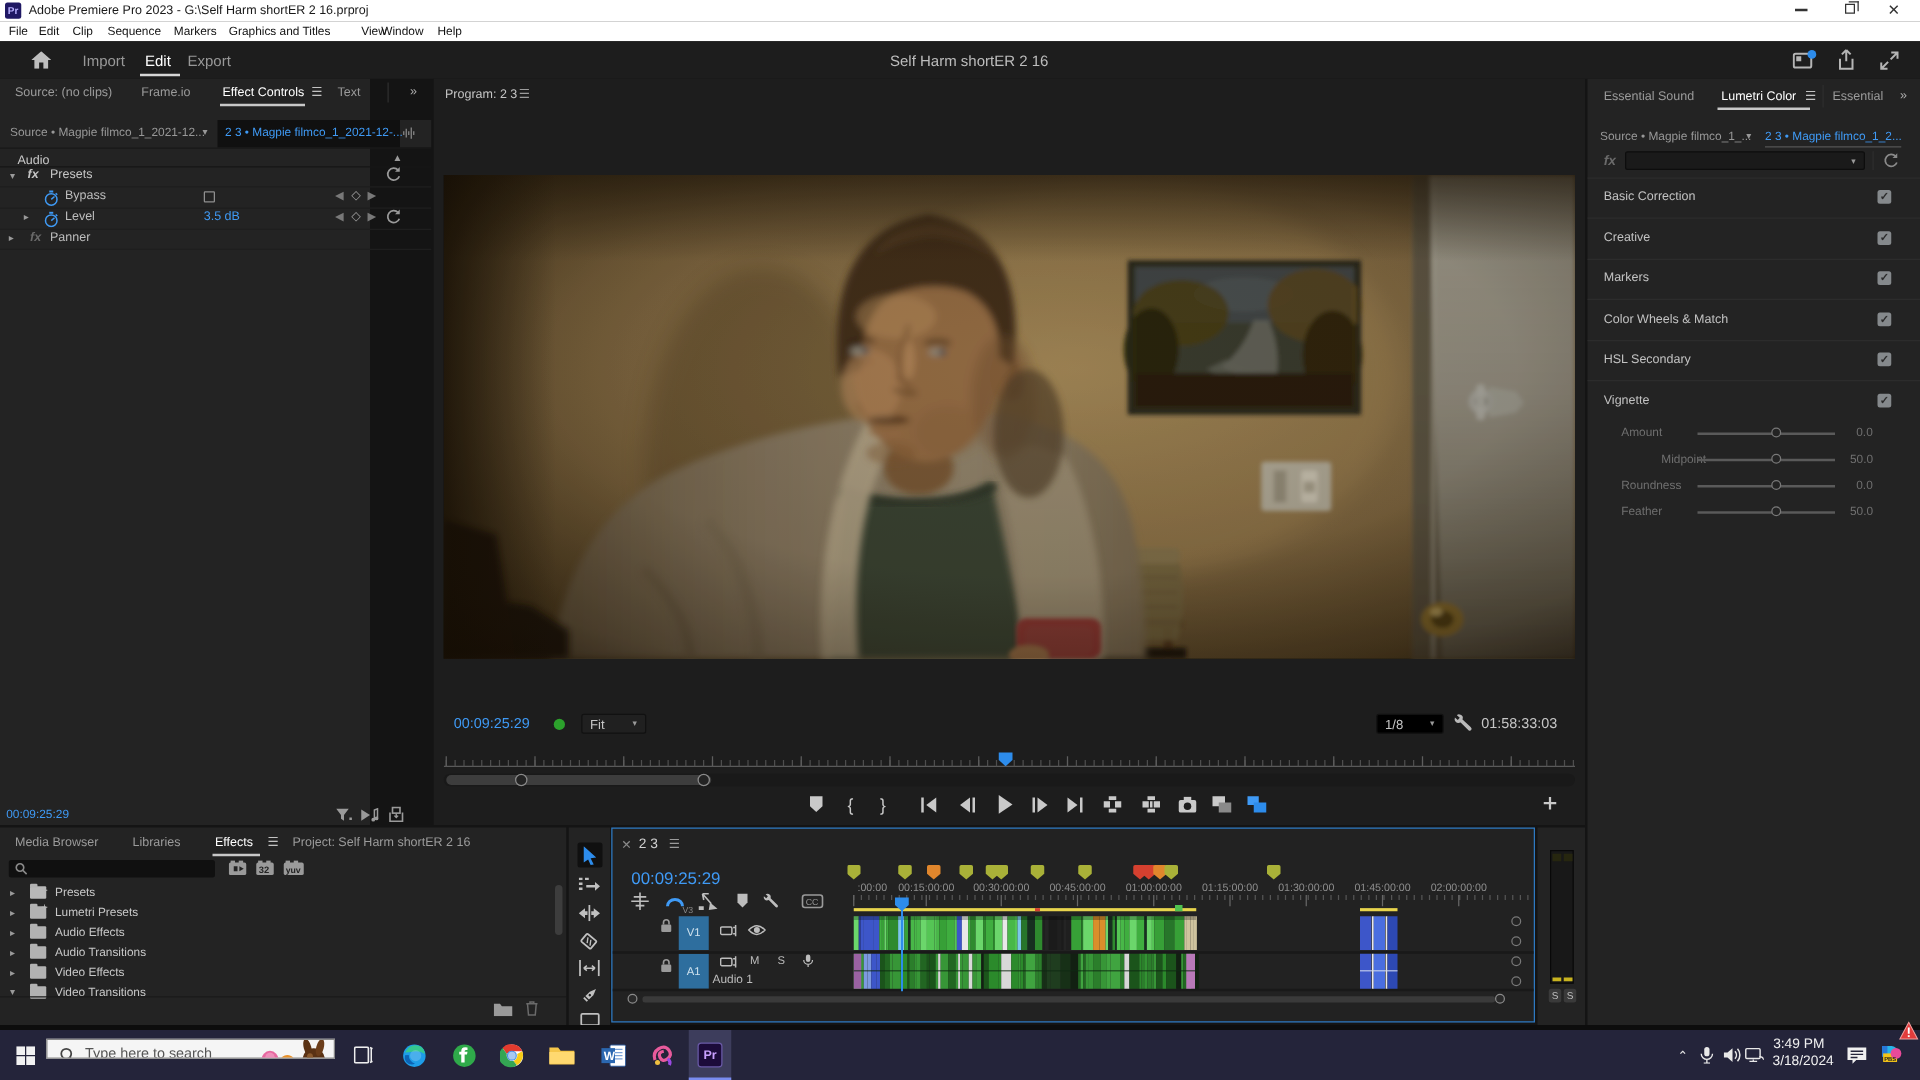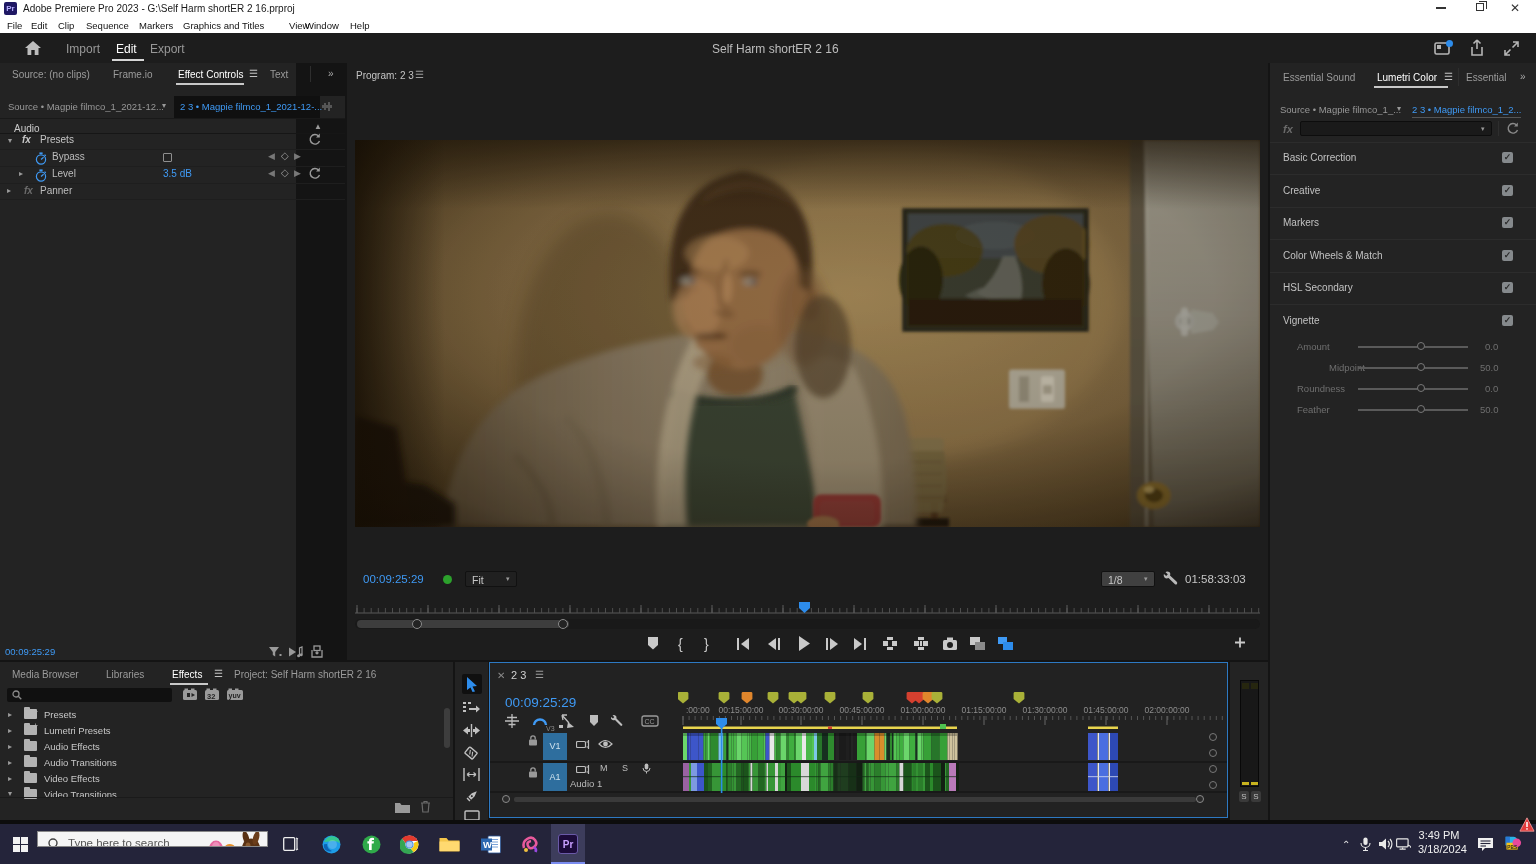--- a/index.html
+++ b/index.html
@@ -329,21 +329,21 @@
     <rect width="905" height="393" fill="#1c1206" opacity="0.12"></rect>
   </svg>
   </div>
 
   <div class="abs blue" style="left:16px;top:510px;font-size:11.5px;">00:09:25:29</div>
   <div class="abs" style="left:96px;top:512px;width:9px;height:9px;border-radius:50%;background:#2ca12c;"></div>
   <div class="abs" style="left:118px;top:508px;width:52px;height:16px;background:#202020;border:1px solid #111;border-radius:2px;">
     <div class="abs" style="left:6px;top:2px;font-size:10.5px;color:#c6c6c6;">Fit</div>
     <div class="abs" style="left:40px;top:3px;font-size:7px;color:#9a9a9a;">▾</div>
   </div>
-  <div class="abs" style="left:754px;top:508px;width:54px;height:16px;background:#404040;border:1px solid #111;border-radius:2px;">
+  <div class="abs" style="left:754px;top:508px;width:54px;height:16px;background:#000000;border:1px solid #111;border-radius:2px;">
     <div class="abs" style="left:6px;top:2px;font-size:10.5px;color:#c6c6c6;">1/8</div>
     <div class="abs" style="left:42px;top:3px;font-size:7px;color:#9a9a9a;">▾</div>
   </div>
   <svg class="abs" style="left:816px;top:508px" width="15" height="15" viewBox="0 0 15 15">
         <path d="M13.5 10.5 L7 4.5 Q8 1.5 5.5 0.7 Q3.5 0 2.5 1.2 L4.8 3.2 L3.2 5 L0.9 3 Q0.2 5 1.5 6.4 Q3 8 5.5 7 L12 13.3 Q13 14 14 13 Q14.8 11.8 13.5 10.5 Z" fill="#b9b9b9"></path>
       </svg>
   <div class="abs" style="left:838px;top:510px;font-size:11.5px;color:#c6c6c6;">01:58:33:03</div>
 
   <svg class="abs" style="left:8px;top:536px" width="905" height="22" viewBox="0 0 905 22">
     <g stroke="#5a5a5a" stroke-width="1">

